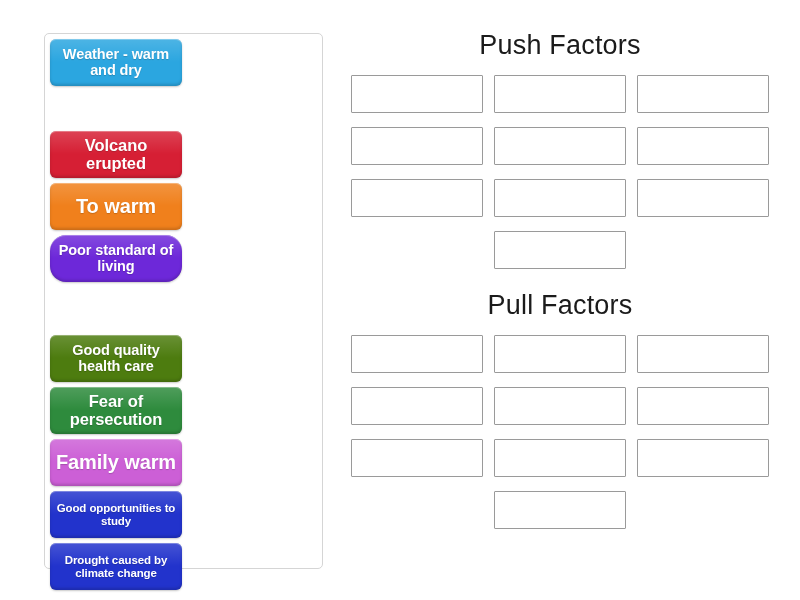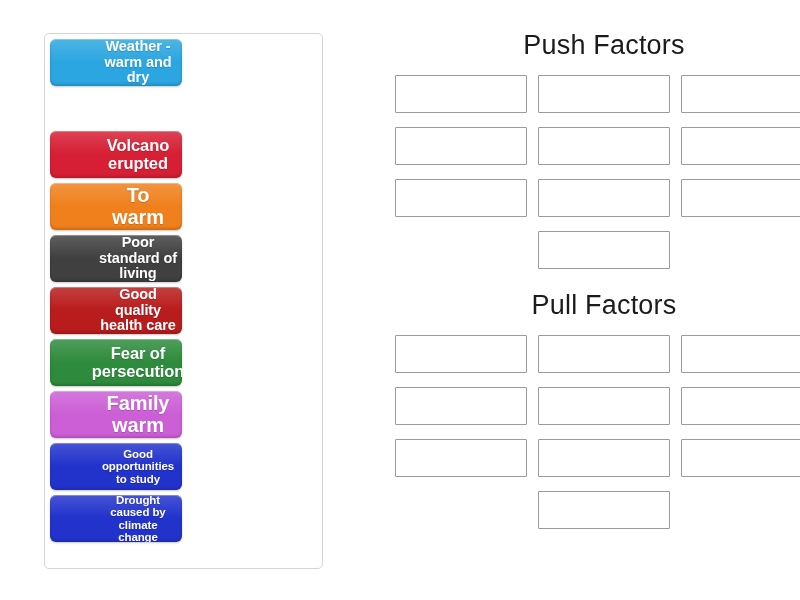--- a/index.html
+++ b/index.html
@@ -1,16 +1,16 @@
 <!DOCTYPE html>
 <html><head>
 <meta charset="utf-8">
 <title>Push and Pull Factors Sorting Activity</title>
 <style>
-  * { box-sizing: border-box; padding-left: 44px; }
+  * { box-sizing: border-box; }
   html, body {
     margin: 0;
     padding: 0;
     width: 800px;
     height: 600px;
     background: #ffffff;
     font-family: "Liberation Sans", sans-serif;
     overflow: hidden;
   }
 
@@ -116,24 +116,24 @@
 
   <div class="tile fs-md" style="background: rgb(43, 166, 224);">
         <span>Weather - warm and dry</span>
       </div>
       <div class="tile fs-lg" style="background: rgb(214, 31, 52); margin-top: 40px;">
         <span>Volcano erupted</span>
       </div>
       <div class="tile fs-xl" style="background: rgb(240, 128, 28);">
         <span>To warm</span>
       </div>
-      <div class="tile fs-md" style="background: #404040;">
+      <div class="tile fs-md" style="background: #6d28d9; border-radius: 16px;">
         <span>Poor standard of living</span>
       </div>
-      <div class="tile fs-md" style="background: #b91c1c;">
+      <div class="tile fs-md" style="background: #4d7c0f; margin-top: 48px;">
         <span>Good quality health care</span>
       </div>
       <div class="tile fs-lg" style="background: rgb(46, 139, 61);">
         <span>Fear of persecution</span>
       </div>
       <div class="tile fs-xl" style="background: rgb(204, 95, 214);">
         <span>Family warm</span>
       </div>
       <div class="tile fs-sm" style="background: rgb(34, 51, 204);">
         <span>Good opportunities to study</span>

